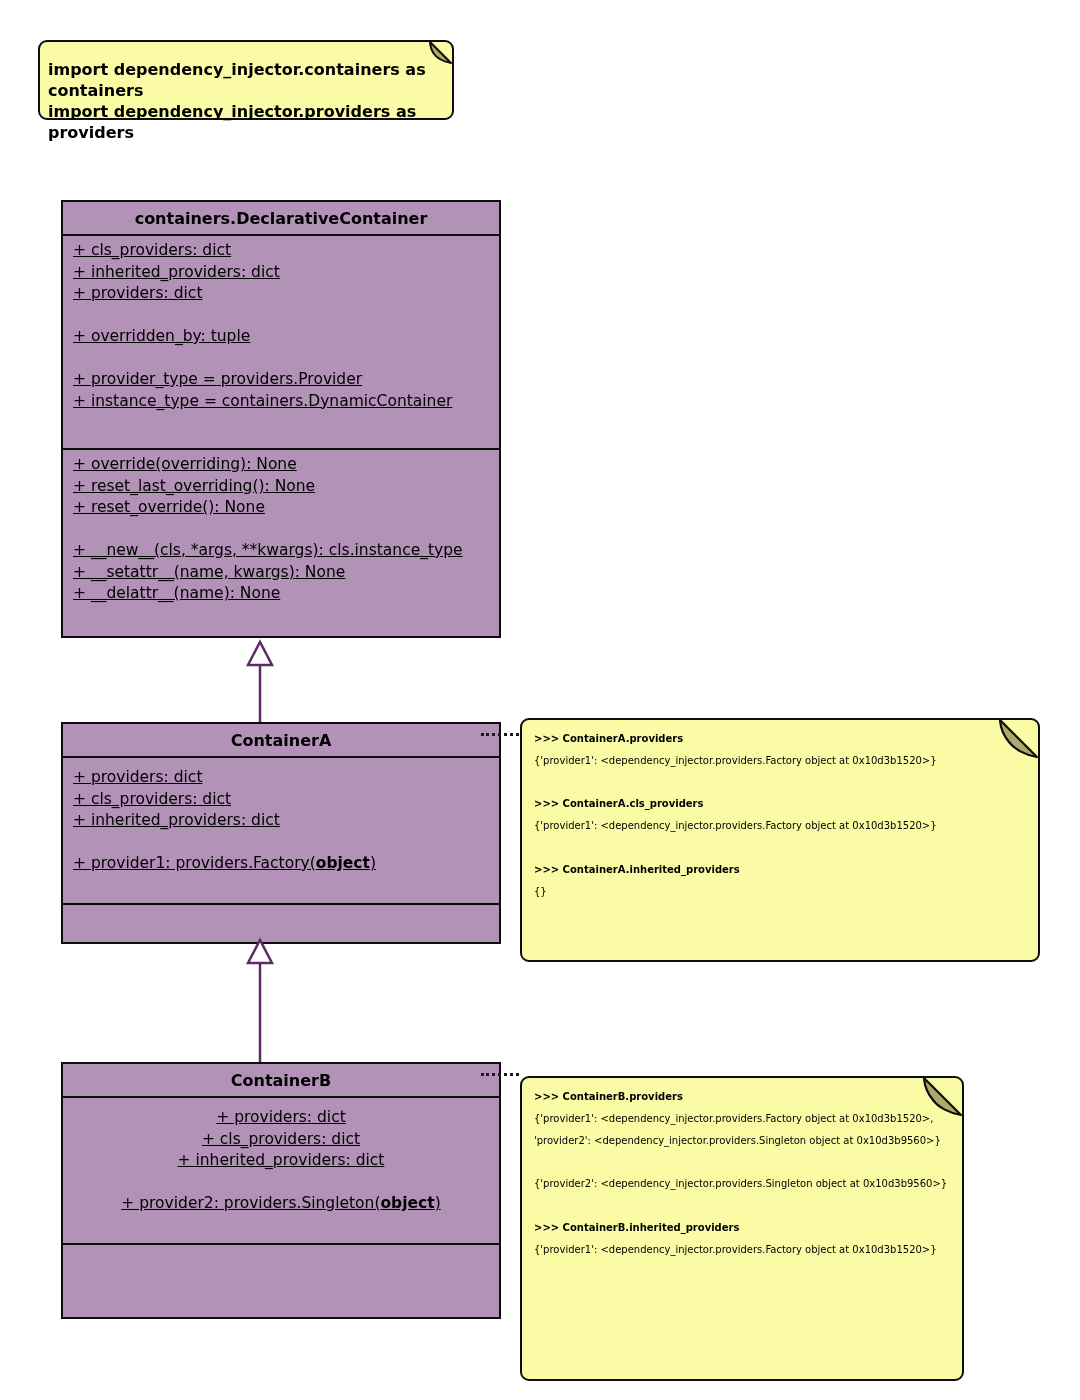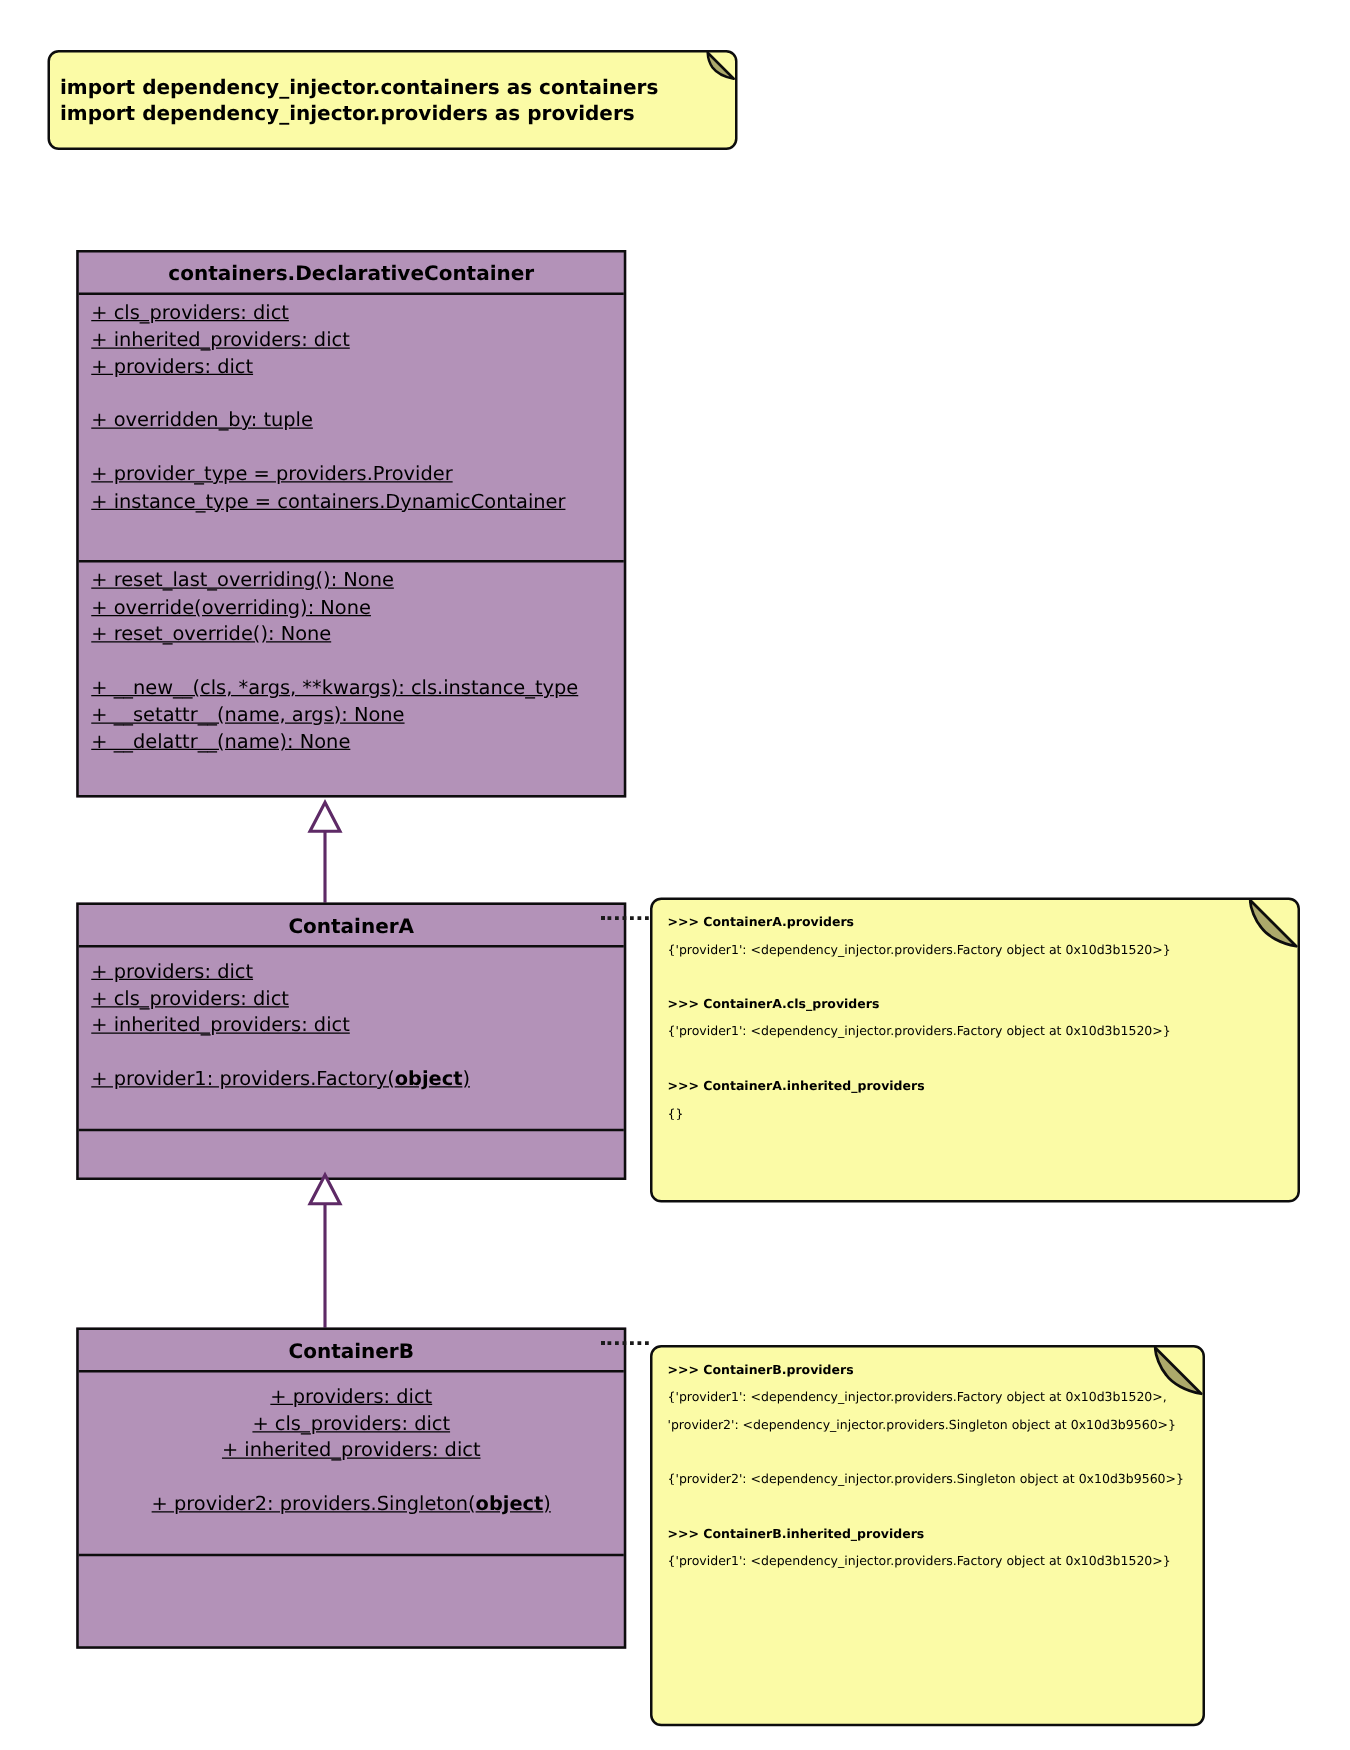--- a/index.html
+++ b/index.html
@@ -43,47 +43,47 @@
 
   
   .arrow { position:absolute; overflow:visible; }
   .dotlink { position:absolute; border-top:3px dotted #1a1a1a; }
 </style>
 </head>
 <body>
 
 <div class="canvas">
 
-  <div class="note imports-note" style="left:38px; top:40px; width:552px; height:80px;">
+  <div class="note imports-note" style="left:38px; top:40px; width:416px; height:80px;">
     <svg class="fold" width="24" height="24" viewBox="0 0 24 24">
       <path d="M1,1 L22,22 C14,20.5 8,17 5,13 C2.5,9.5 1.3,5 1,1 Z" fill="#ACA96B" stroke="#0d0d0d" stroke-width="2" stroke-linejoin="round"></path>
     </svg>
     <div>import dependency_injector.containers as containers</div>
     <div>import dependency_injector.providers as providers</div>
   </div>
 
   <div class="uml-class" style="left:40px; top:200px; width:440px; height:438px;">
     <div class="uml-title">containers.DeclarativeContainer</div>
     <div class="compartment" style="flex:0 0 212px;">
       <div class="member">+ cls_providers: dict</div>
       <div class="member">+ inherited_providers: dict</div>
       <div class="member">+ providers: dict</div>
       <div class="blank"></div>
       <div class="member">+ overridden_by: tuple</div>
       <div class="blank"></div>
       <div class="member">+ provider_type = providers.Provider</div>
       <div class="member">+ instance_type = containers.DynamicContainer</div>
     </div>
     <div class="compartment next" style="flex:1 1 auto;">
+      <div class="member">+ override(overriding): None</div>
       <div class="member">+ reset_last_overriding(): None</div>
-      <div class="member">+ override(overriding): None</div>
       <div class="member">+ reset_override(): None</div>
       <div class="blank"></div>
       <div class="member">+ __new__(cls, *args, **kwargs): cls.instance_type</div>
-      <div class="member">+ __setattr__(name, args): None</div>
+      <div class="member">+ __setattr__(name, kwargs): None</div>
       <div class="member">+ __delattr__(name): None</div>
     </div>
   </div>
 
   <svg class="arrow" style="left:240px; top:640px;" width="40" height="84">
     <polygon points="20,2 8,25 32,25" fill="#ffffff" stroke="#5E2A66" stroke-width="2.5"></polygon>
     <line x1="20" y1="25" x2="20" y2="84" stroke="#5E2A66" stroke-width="2.5"></line>
   </svg>
 
   <div class="uml-class" style="left:40px; top:722px; width:440px; height:222px;">

